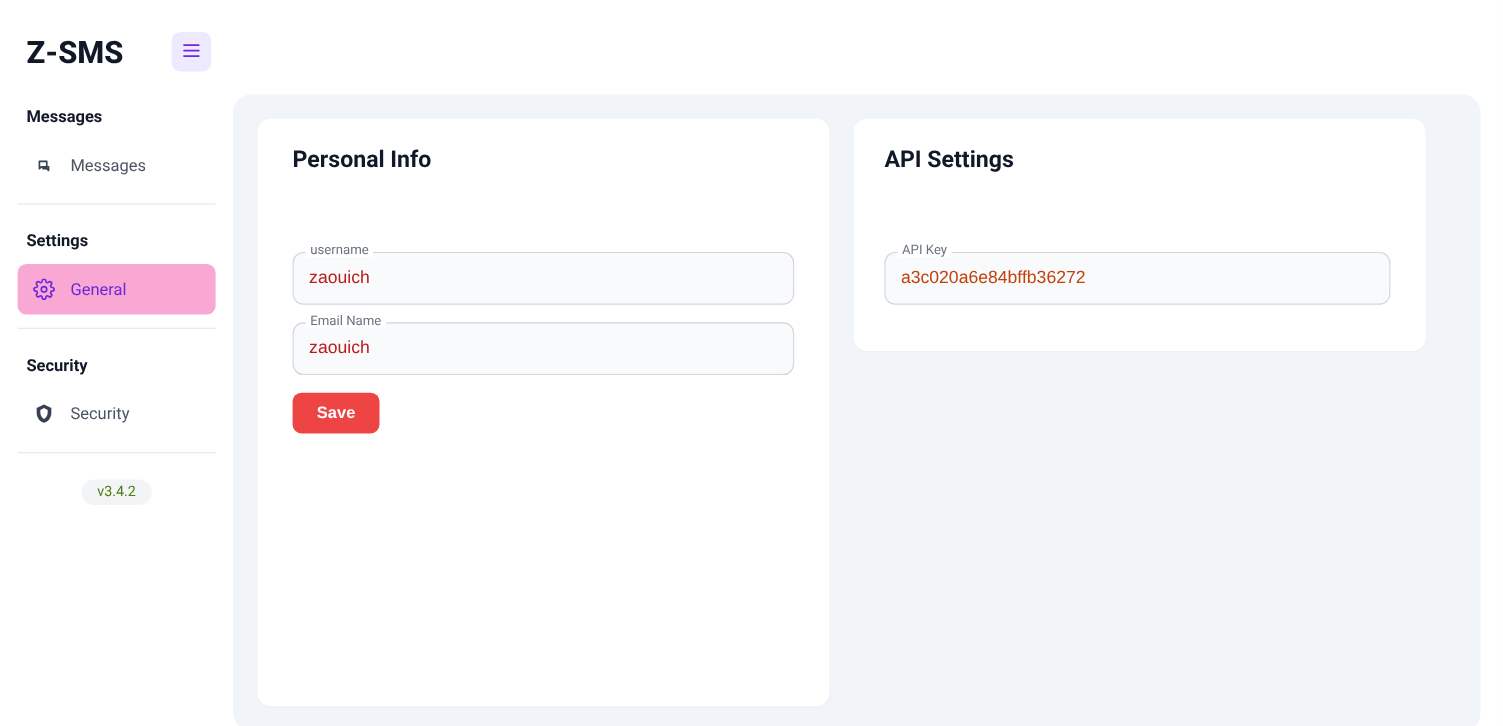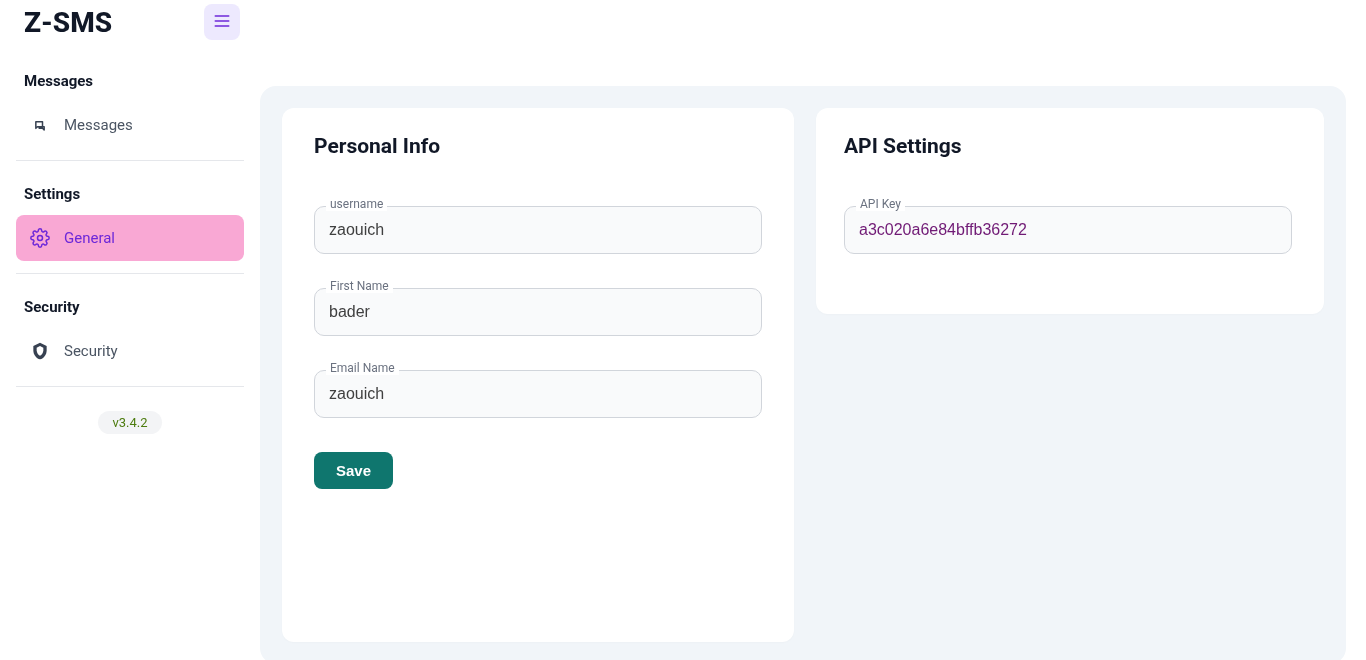--- a/index.html
+++ b/index.html
@@ -5,25 +5,26 @@
 * { margin:0; padding:0; box-sizing:border-box; }
 html,body {
   width:1366px; height:660px;
   font-family:-apple-system,BlinkMacSystemFont,"Segoe UI",Roboto,"Helvetica Neue",Arial,sans-serif;
   background:#fff;
   color:#1f2937;
   overflow:hidden;
 }
 .app { display:flex; height:100%; }
 .sidebar {
-  width:260px;
+  width:212px;
   padding:4px 0 0 0;
   background:#fff;
   display:flex;
   flex-direction:column;
+  margin-top:25px;
 }
 .sidebar-top {
   display:flex;
   align-items:center;
   justify-content:space-between;
   padding:0 20px 20px 24px;
 }
 .logo {
   font-size:28px;
   font-weight:800;
@@ -95,45 +96,45 @@
   border-radius:12px;
   padding:26px 32px 26px 32px;
   box-shadow:0 1px 2px rgba(0,0,0,0.02);
 }
 .card.left { flex:1; max-width:520px; }
 .card.right { flex:1; max-width:520px; align-self:flex-start;padding-left:28px; }
 .card-title {
   font-size:21px;
   font-weight:700;
   color:#111827;
-  margin-bottom:48px;
-}
-.field-group { margin-bottom:34px; position:relative; }
+  margin-bottom:71px;
+}
+.field-group { margin-bottom:16px; position:relative; }
 .field-label {
   position:absolute;
   top:-9px;
   left:12px;
   padding:0 4px;
   background:#fff;
   font-size:12px;
   color:#6b7280;
 }
 .field-input {
   width:100%;
   font-size:16px;
   padding:14px 14px;
   border:1px solid #d1d5db;
   border-radius:10px;
   background:#f9fafb;
-  color:#404040;
+  color:#b91c1c;
   outline:none;
 }
-.field-input[disabled] { color:#701a75; }
+.field-input[disabled] { color:#c2410c; }
 .save-btn {
-  background:#0f766e;
+  background:#ef4444;
   color:#fff;
   font-weight:600;
   font-size:15px;
   padding:10px 22px;
   border:none;
   border-radius:8px;
   cursor:pointer;
 }
 </style>
 </head>
@@ -198,24 +199,20 @@
 
   <main class="main">
     <div class="card left">
       <h2 class="card-title">Personal Info</h2>
 
       <div class="field-group">
         <label class="field-label">username</label>
         <input class="field-input" value="zaouich" style="">
       </div>
 
-      <div class="field-group">
-        <label class="field-label">First Name</label>
-        <input class="field-input" value="bader" style="">
-      </div>
 
       <div class="field-group">
         <label class="field-label">Email Name</label>
         <input class="field-input" value="zaouich" style="">
       </div>
 
 
 
       <button class="save-btn">Save</button>
     </div>

